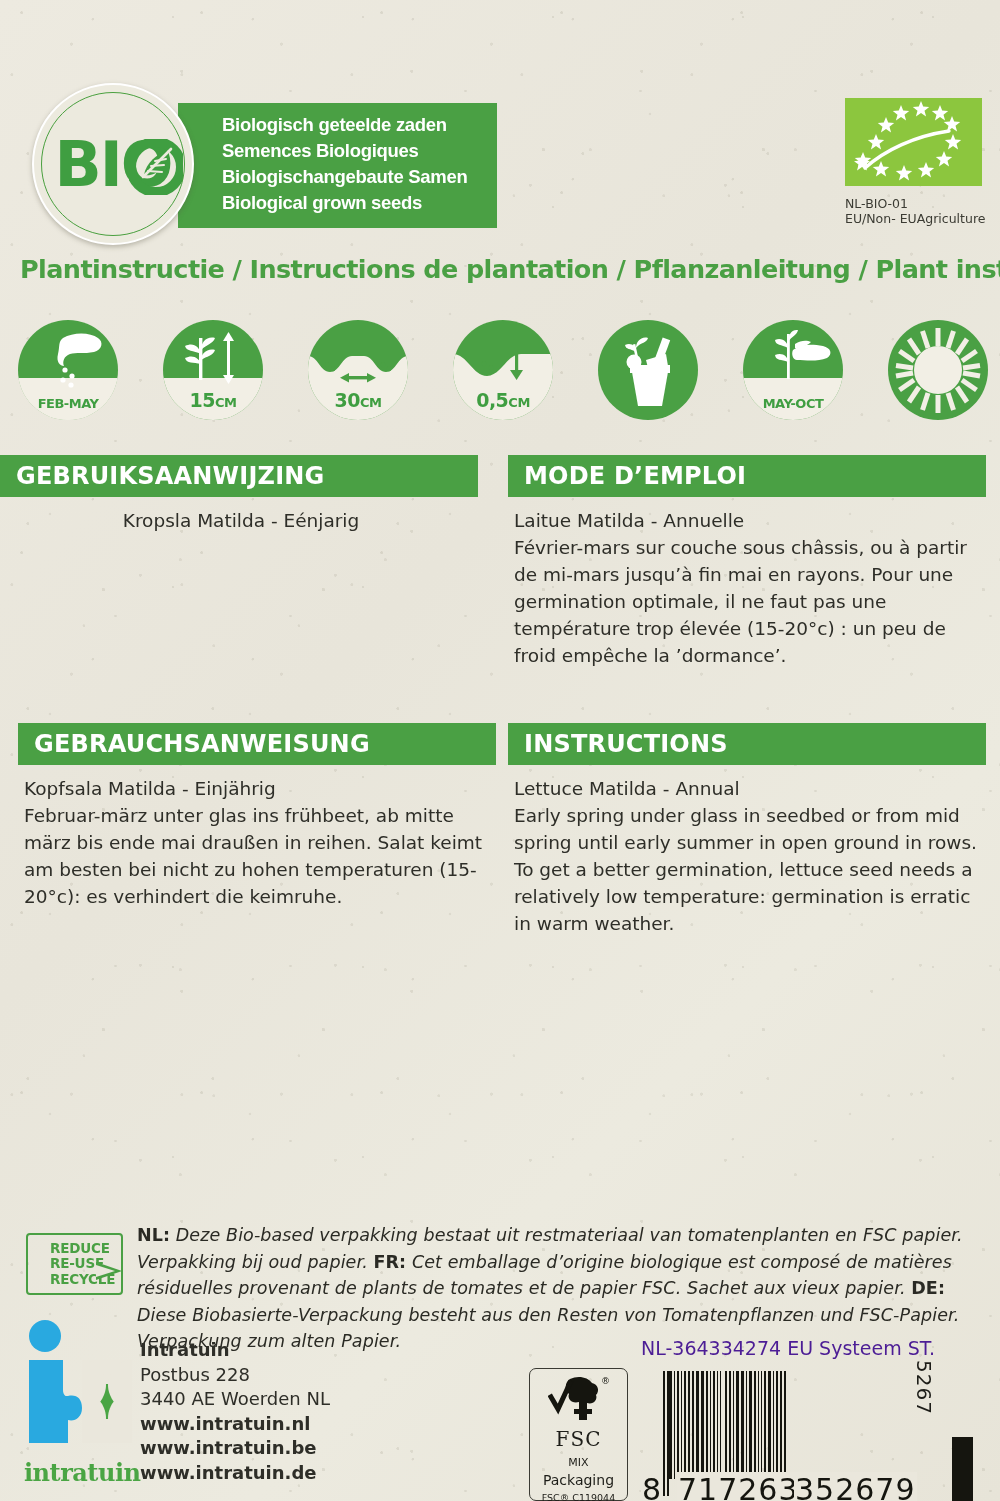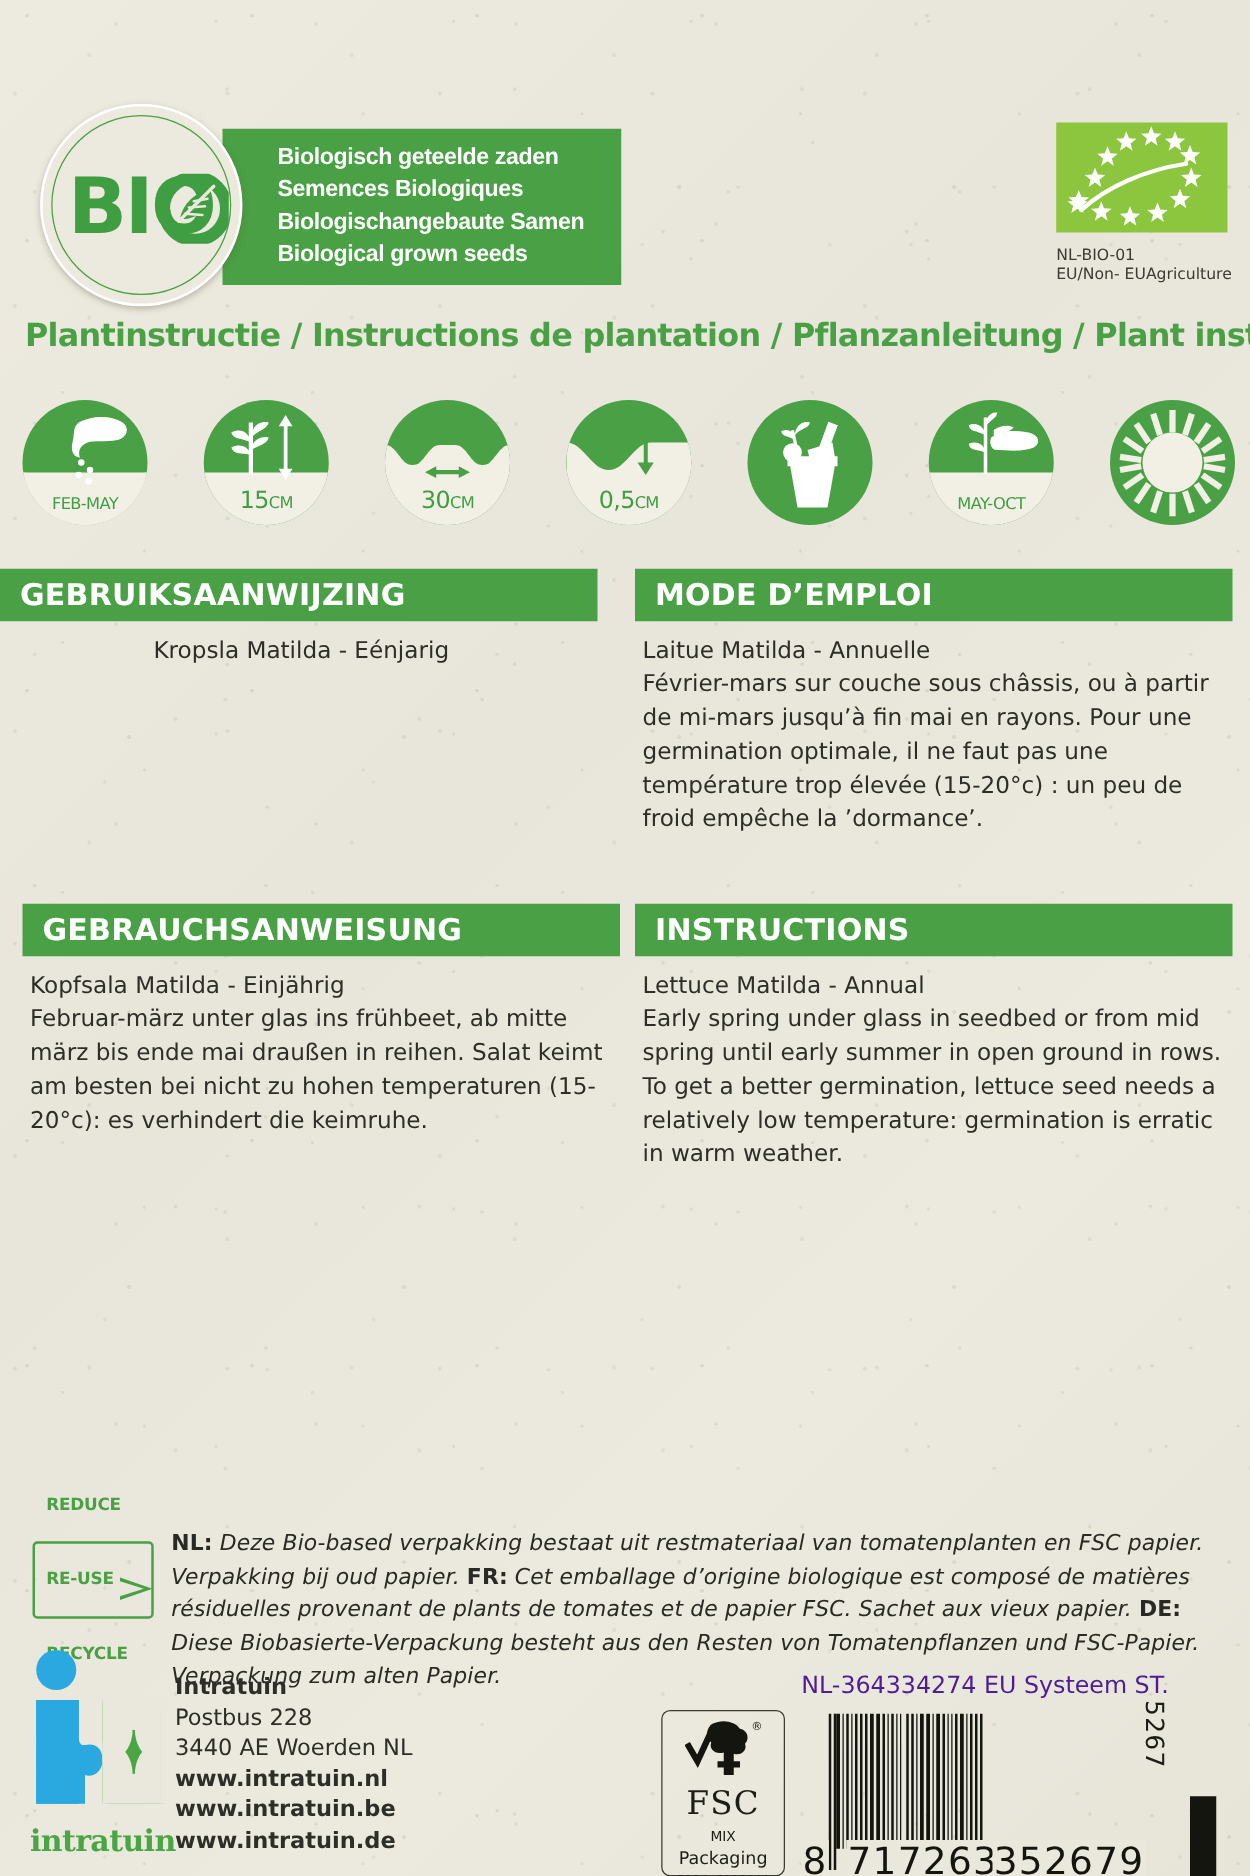--- a/index.html
+++ b/index.html
@@ -90,21 +90,21 @@
   .icon {
     position: absolute; top: 0; width: 100px; height: 100px;
     border-radius: 50%; background: #4aa044; overflow: hidden;
   }
   .icon .soil {
     position: absolute; left: 0; bottom: 0; width: 100%; height: 42px;
     background: #f2efe5;
   }
   .icon .lbl {
     position: absolute; left: 0; bottom: 9px; width: 100%;
-    text-align: center; color: #3f9e41; font-weight: normal;
+    text-align: center; color: #3f9e41; font-weight: bold;
     font-family: "DejaVu Sans", sans-serif;
   }
   .lbl.small { font-size: 13px; letter-spacing: -0.5px; }
   .lbl.big { font-size: 19px; letter-spacing: -0.5px; }
   .lbl.big .u { font-size: 13px; }
 
   
   .block { position: absolute; width: 478px; }
   .block-head {
     background: #4aa044; height: 42px;
@@ -124,22 +124,21 @@
     font-family: "DejaVu Sans", sans-serif;
   }
 
   
   .recycle-bubble {
     position: absolute; left: 26px; top: 1233px;
     width: 97px; height: 62px;
     border: 2.5px solid #4aa044; border-radius: 4px;
     background: transparent;
     display: flex; flex-direction: column; justify-content: center;
-    padding-left: 9px;
-    gap: 44px;
+    padding-left: 22px;
   }
   .recycle-bubble div {
     color: #4aa044; font-size: 13.5px; font-weight: bold; line-height: 15.5px;
     font-family: "DejaVu Sans", sans-serif; letter-spacing: -0.2px;
   }
   .recycle-tail {
     position: absolute; left: 96px; top: 1262px;
     width: 0; height: 0;
     border-top: 9px solid transparent;
     border-bottom: 9px solid transparent;
@@ -175,21 +174,21 @@
   .brand-addr .b { font-weight: bold; }
 
   .fsc-box {
     position: absolute; left: 529px; top: 1368px;
     width: 99px; height: 133px;
     border: 1px solid #3a3a33; border-radius: 7px;
     background: transparent; text-align: center;
     padding-top: 6px;
   }
   .fsc-name {
-    font-family: "DejaVu Serif", serif; font-size: 26px;
+    font-family: "DejaVu Serif", serif; font-size: 20px;
     color: #1d1d18; letter-spacing: 1px; margin-top: 2px;
   }
   .fsc-l1 { font-size: 11px; color: #1d1d18; margin-top: 5px; font-family: "DejaVu Sans", sans-serif;}
   .fsc-l2 { font-size: 14px; color: #1d1d18; margin-top: 3px; font-family: "DejaVu Sans", sans-serif;}
   .fsc-l3 { font-size: 9.5px; color: #1d1d18; margin-top: 4px; font-family: "DejaVu Sans", sans-serif;}
 
   .sys-code {
     position: absolute; left: 641px; top: 1337px;
     font-size: 19px; color: #4c1d95;
     font-family: "DejaVu Sans", sans-serif;

